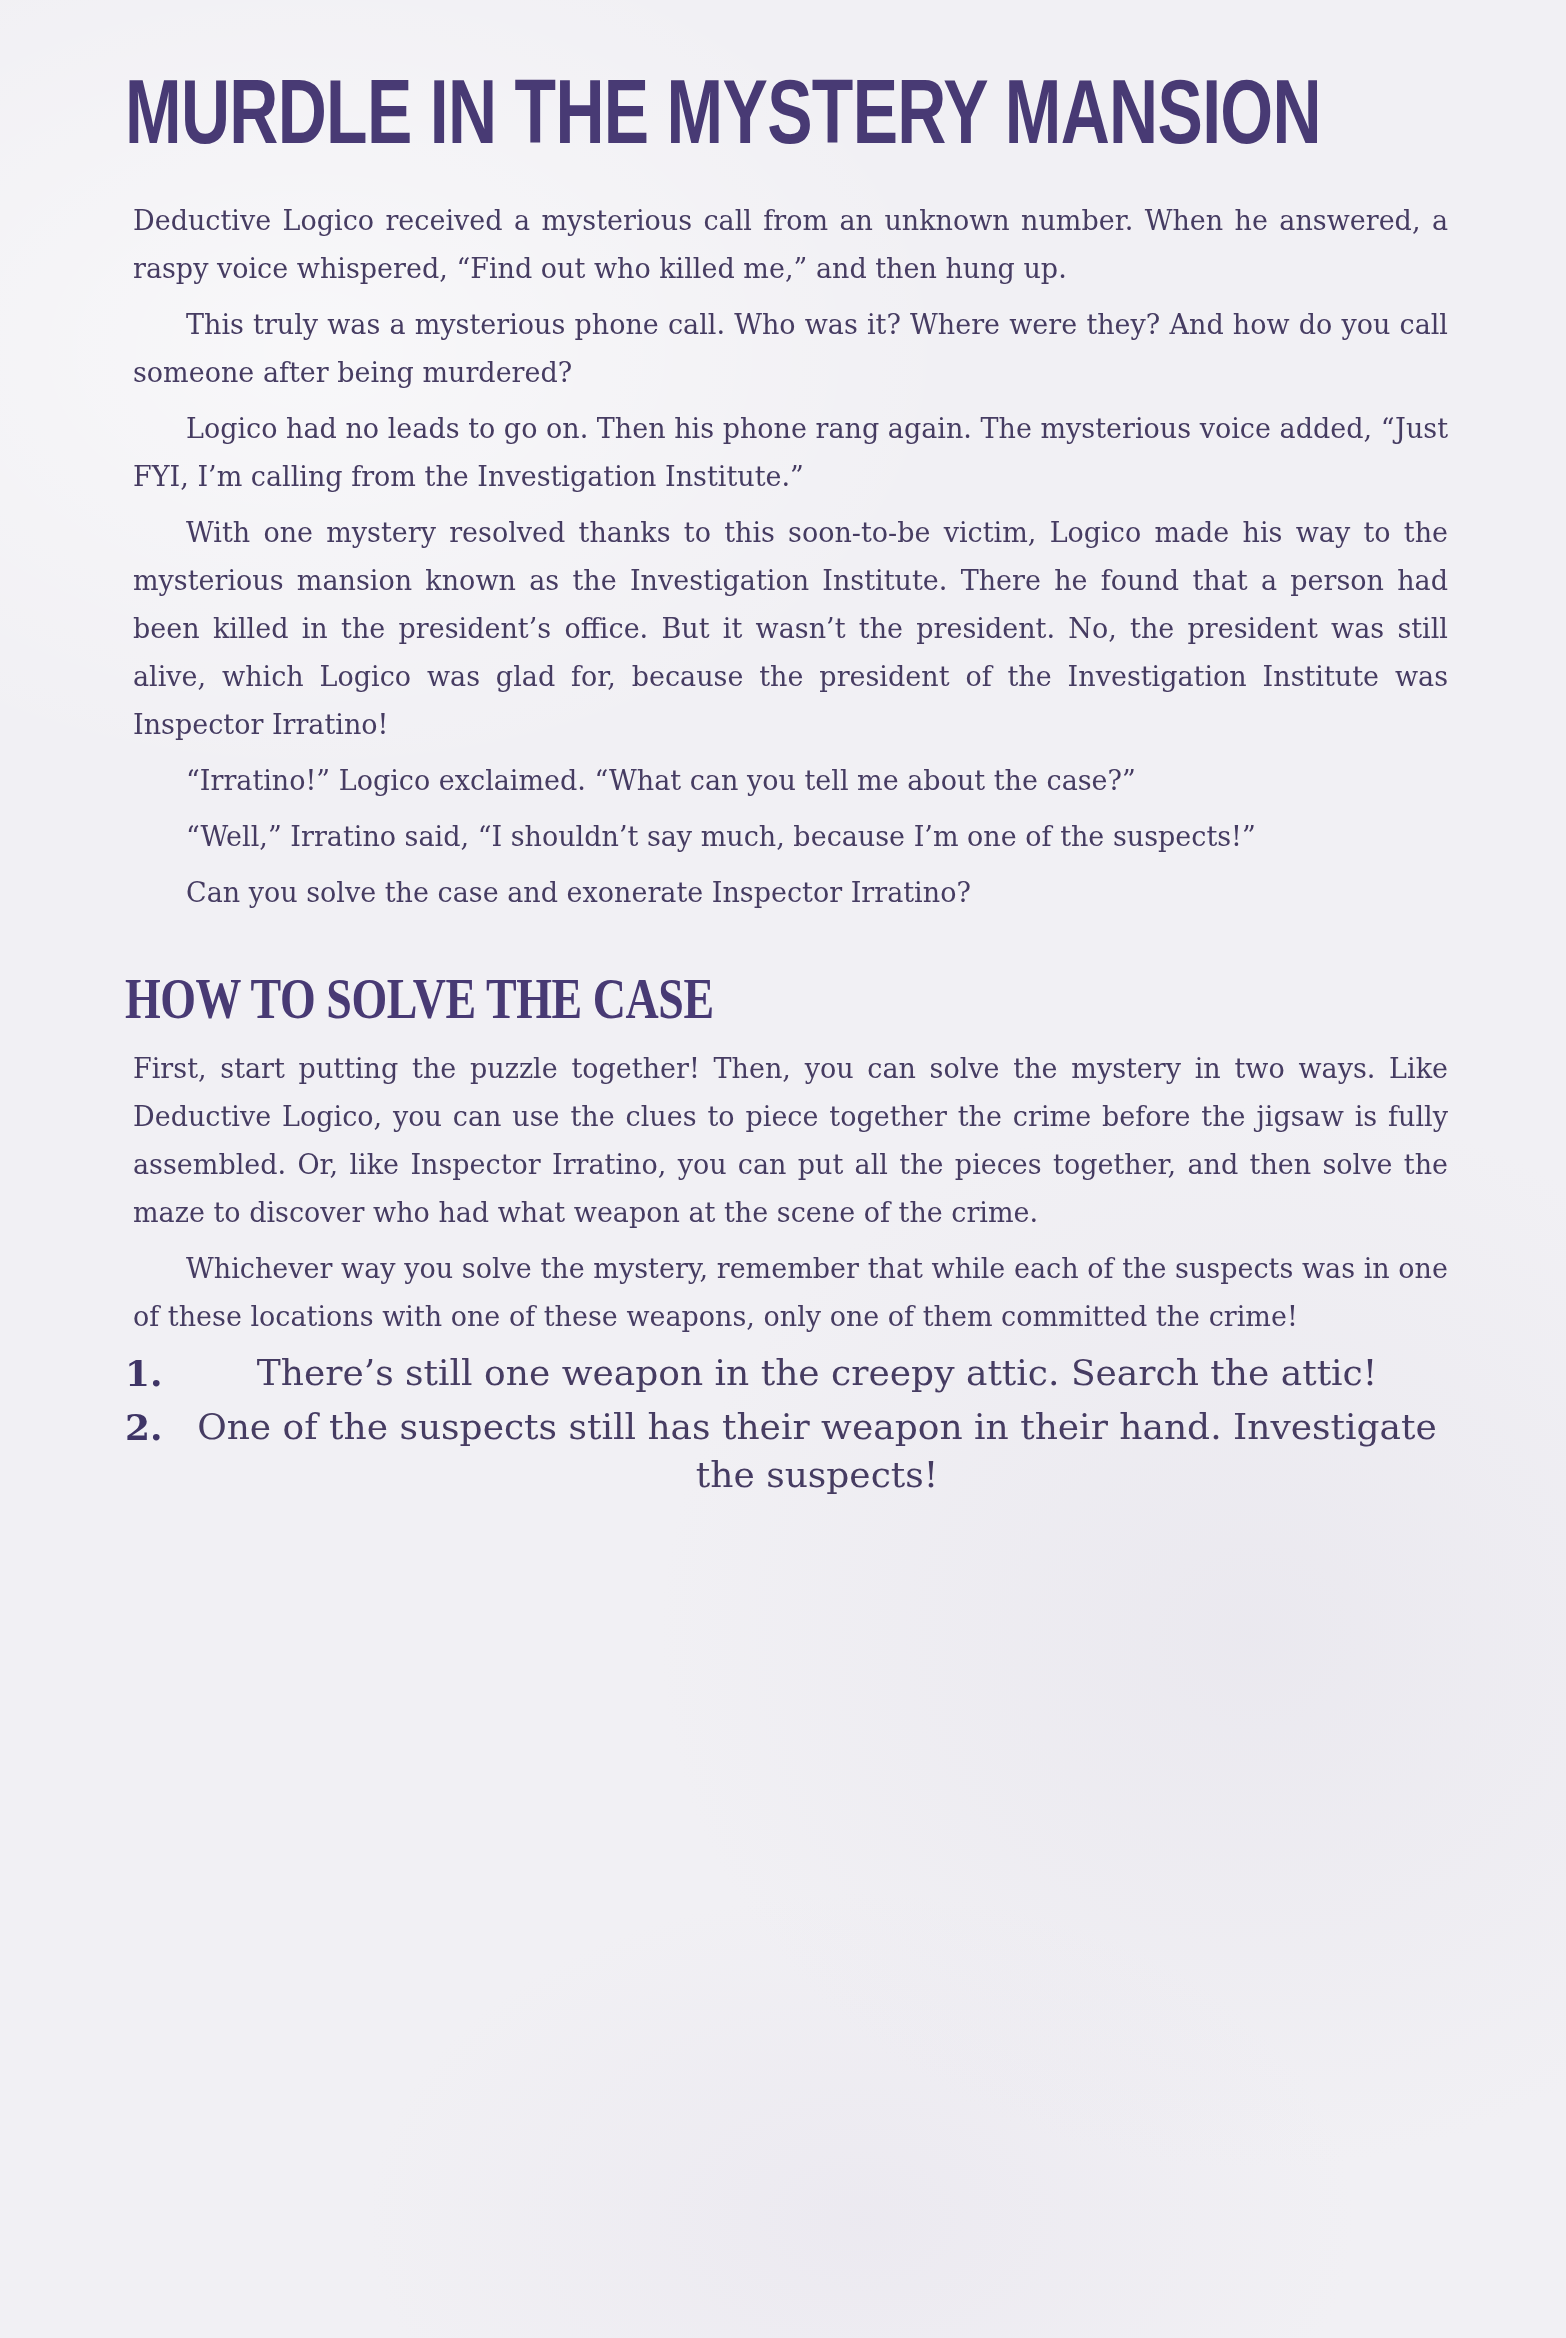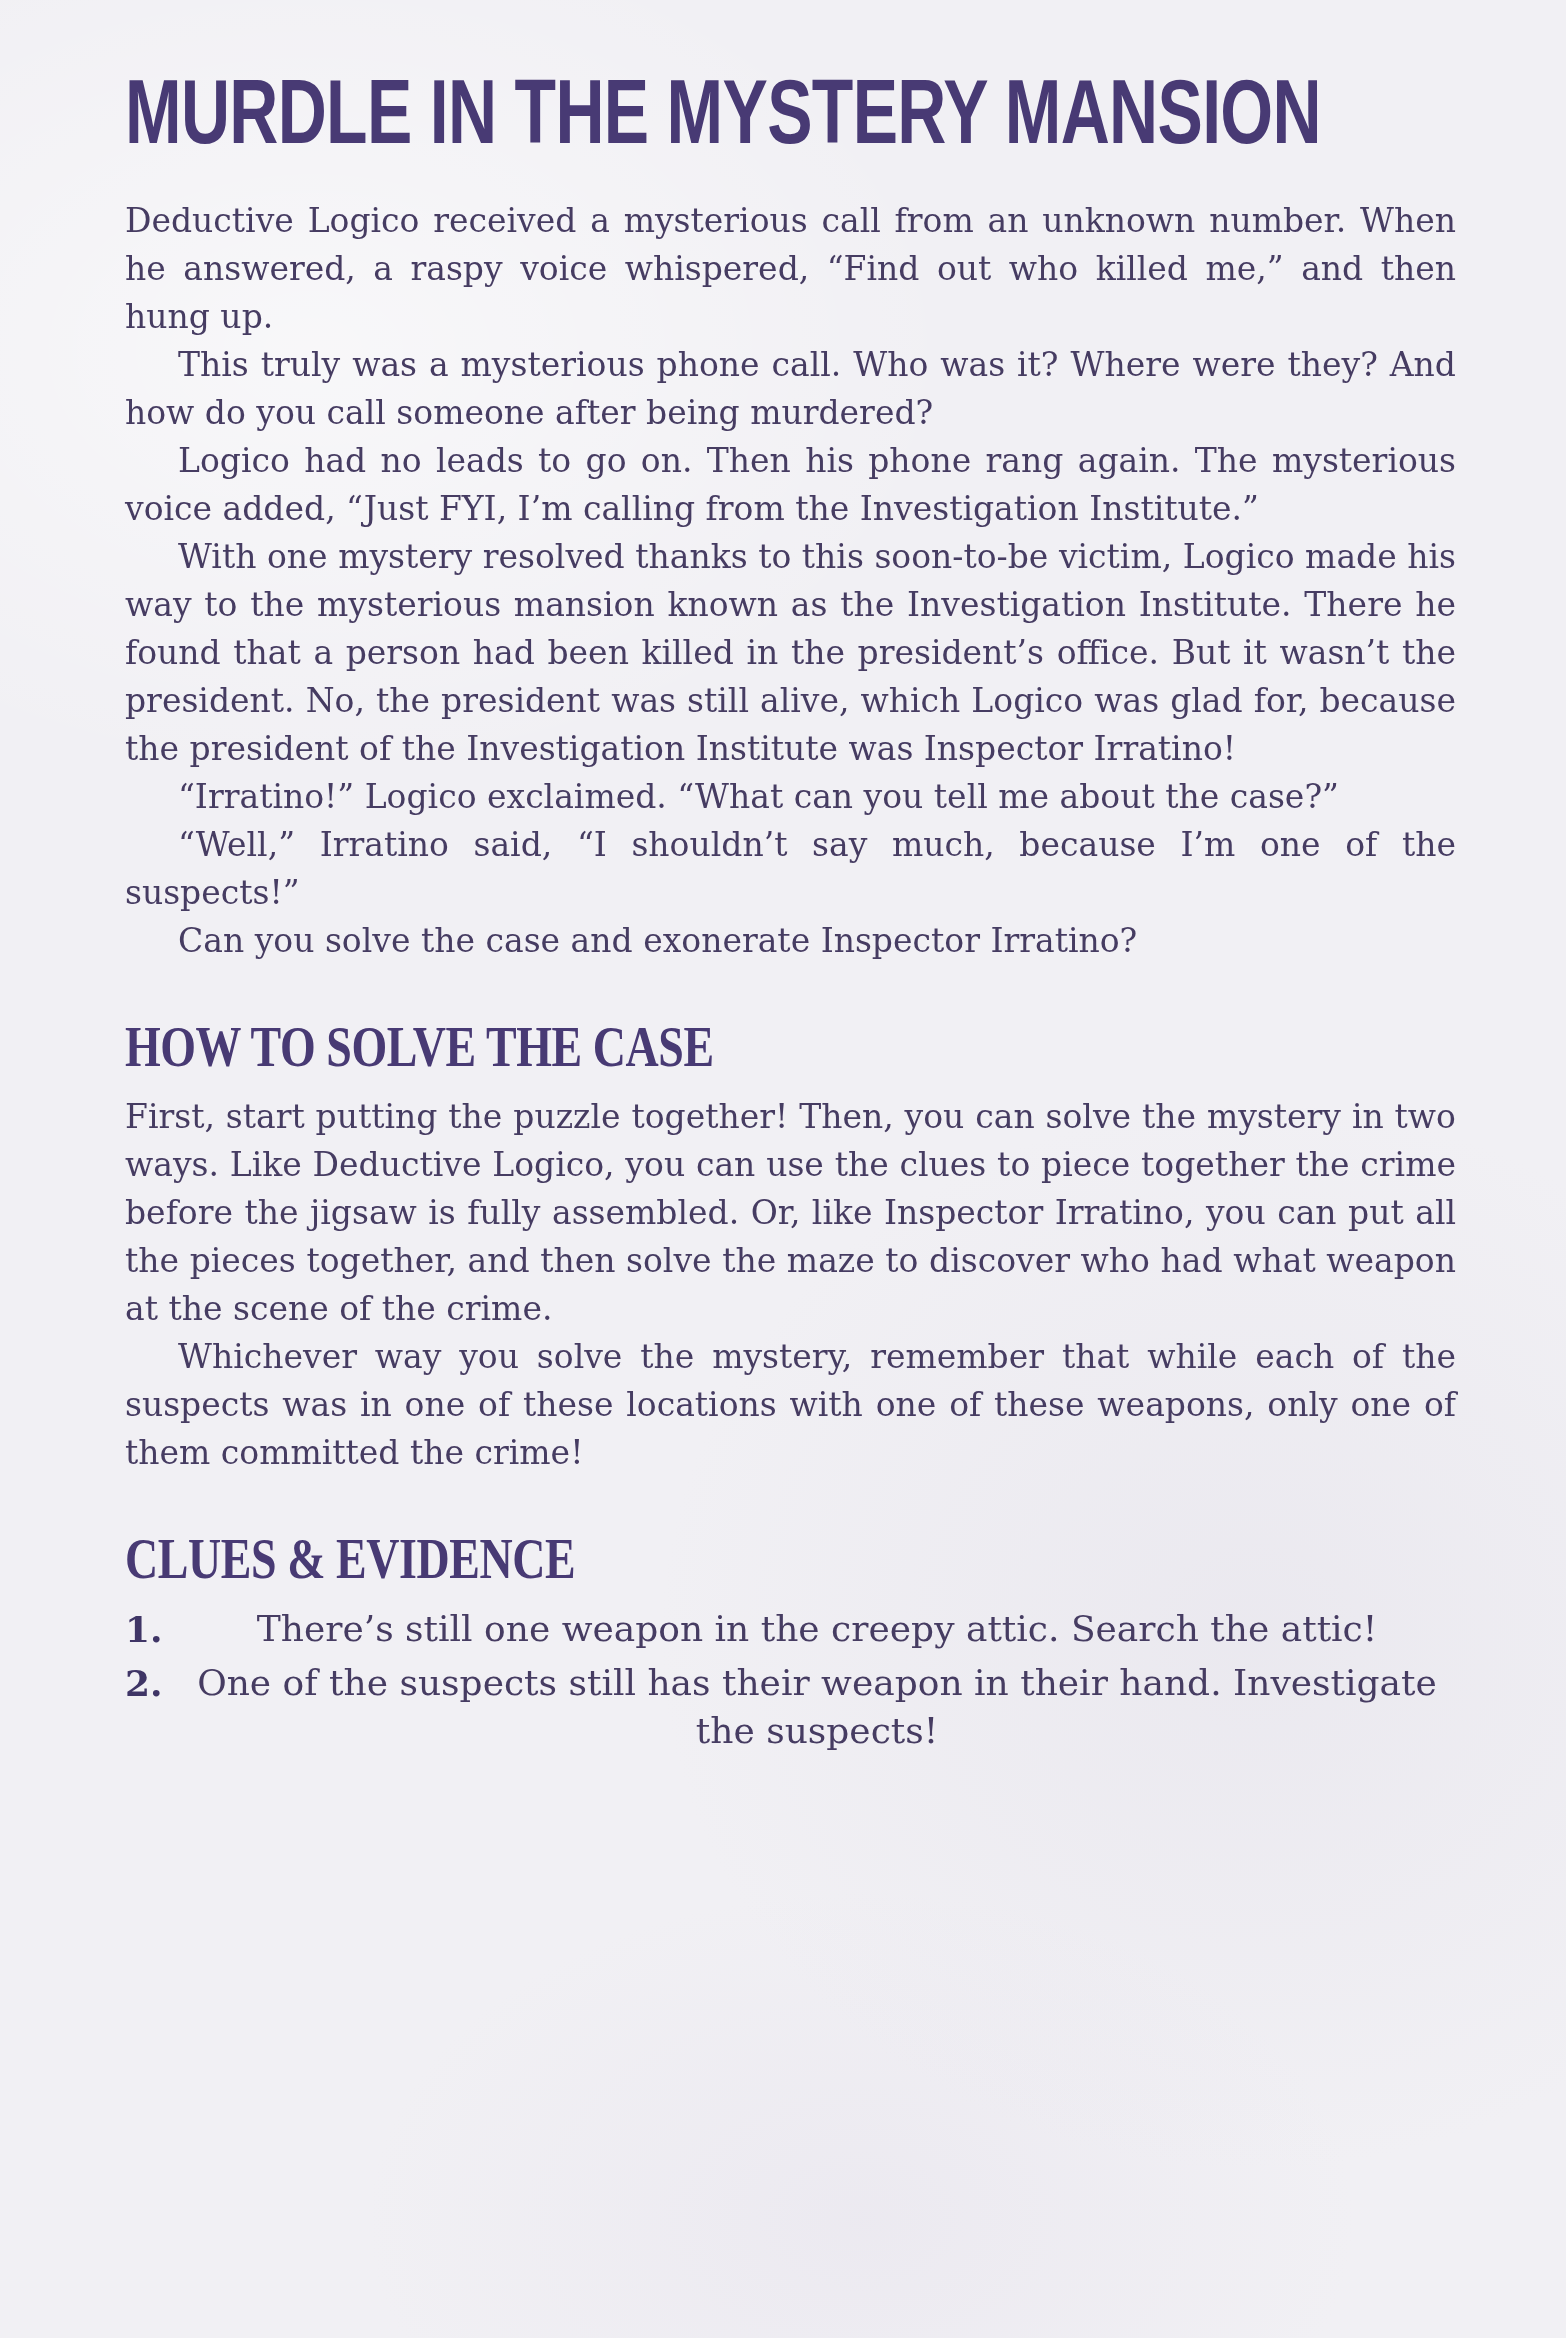--- a/index.html
+++ b/index.html
@@ -47,22 +47,22 @@
     line-height: 1.05;
     white-space: nowrap;
   }
   h2.section-heading .condense {
     display: inline-block;
     transform: scaleX(0.82);
     transform-origin: left center;
     letter-spacing: -0.5px;
   }
   p.body-par {
-    margin: 0;
-    font-size: 33px;
+    margin: 8px;
+    font-size: 27px;
     line-height: 48px;
     text-align: justify;
     color: #463c62;
   }
   p.indent { text-indent: 53px; }
   .clues-list { margin-top: 5.5px; }
   .clue {
     display: flex;
     align-items: flex-start;
     margin-bottom: 6.4px;
@@ -94,21 +94,20 @@
     <p class="body-par indent">Can you solve the case and exonerate Inspector Irratino?</p>
   </div>
 
   <h2 class="section-heading"><span class="condense">HOW TO SOLVE THE CASE</span></h2>
 
   <div class="how-to">
     <p class="body-par">First, start putting the puzzle together! Then, you can solve the mystery in two ways. Like Deductive Logico, you can use the clues to piece together the crime before the jigsaw is fully assembled. Or, like Inspector Irratino, you can put all the pieces together, and then solve the maze to discover who had what weapon at the scene of the crime.</p>
     <p class="body-par indent">Whichever way you solve the mystery, remember that while each of the suspects was in one of these locations with one of these weapons, only one of them committed the crime!</p>
   </div>
 
-  <h2 class="section-heading"><span class="condense">CLUES &amp; EVIDENCE</span></h2>
 
   <div class="clues-list">
     <div class="clue">
       <span class="num">1.</span>
       <span class="txt">There’s still one weapon in the creepy attic. Search the attic!</span>
     </div>
     <div class="clue">
       <span class="num">2.</span>
       <span class="txt">One of the suspects still has their weapon in their hand. Investigate the suspects!</span>
     </div>

